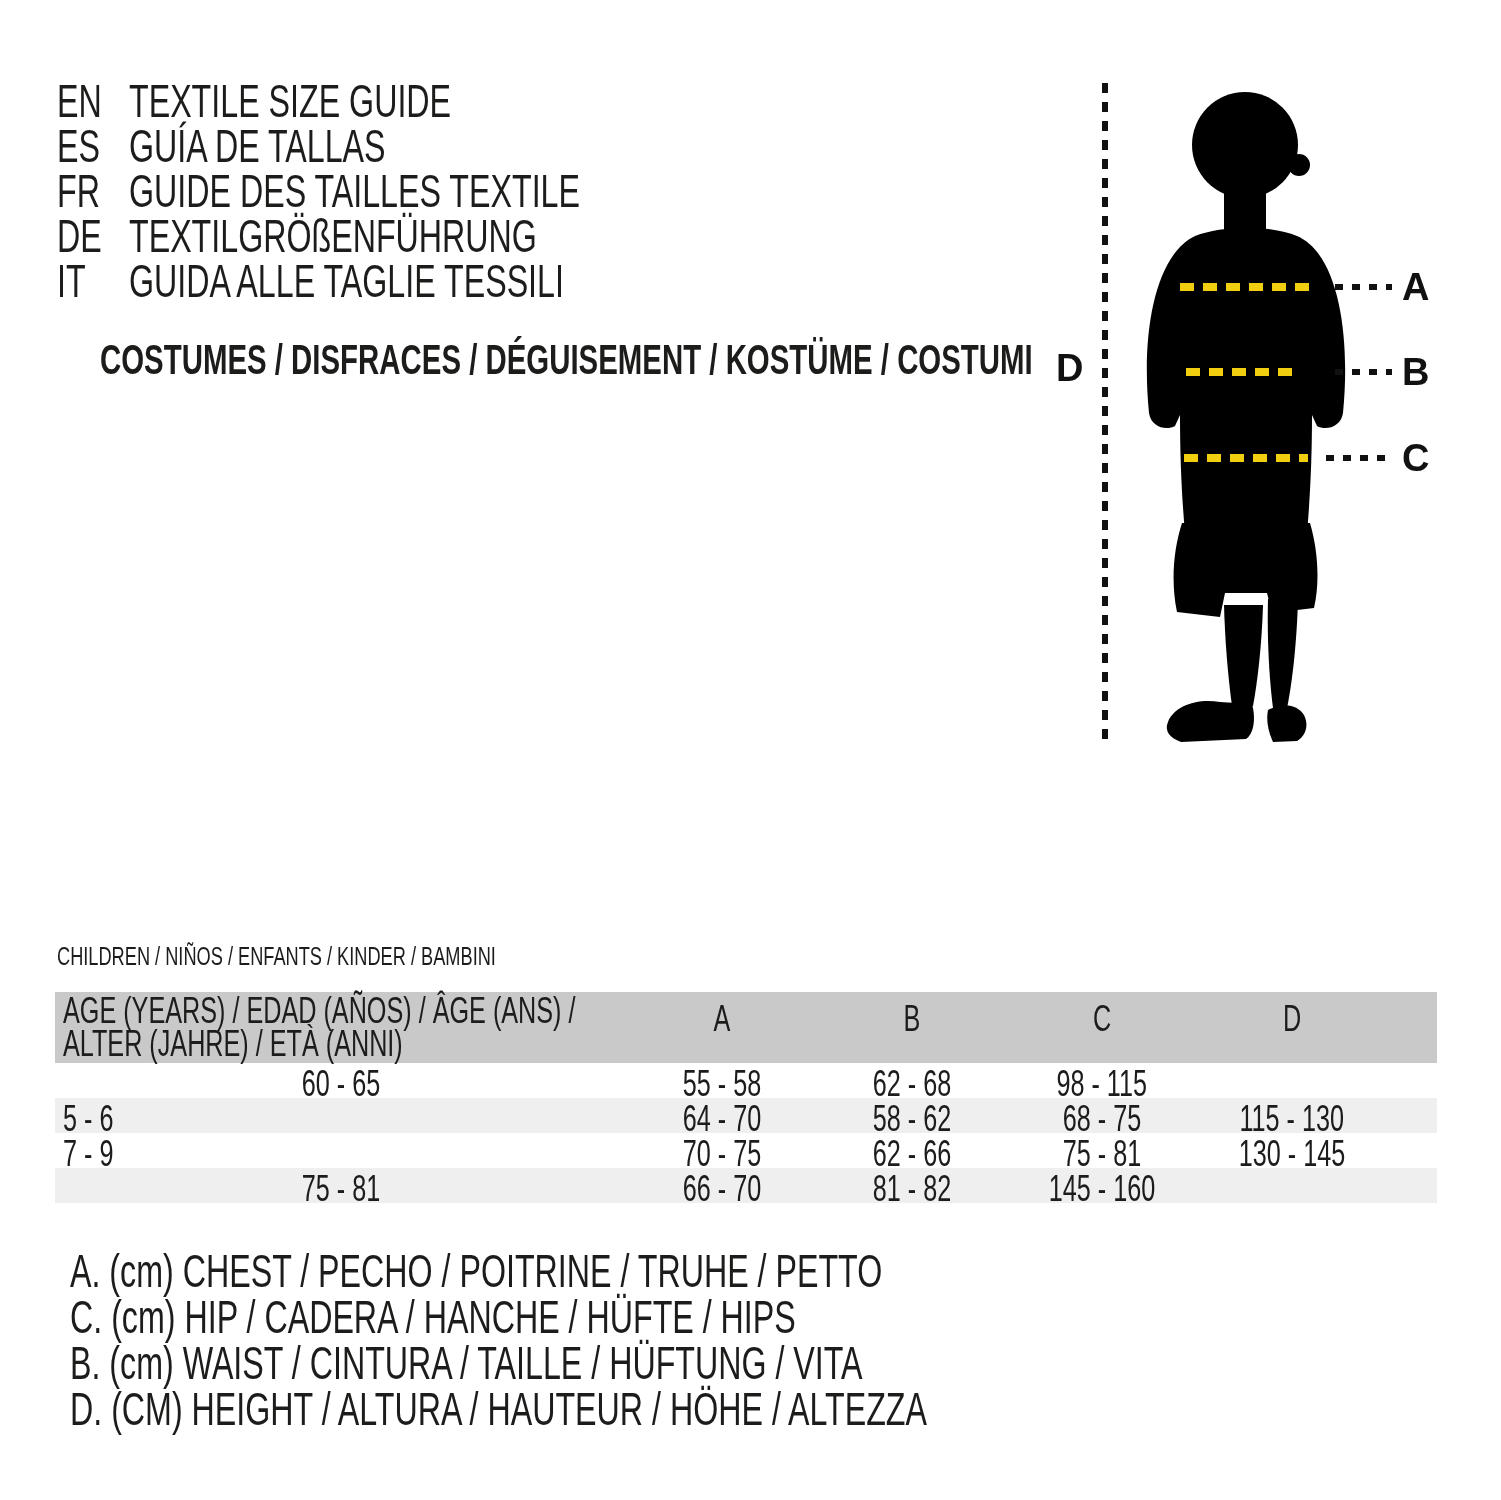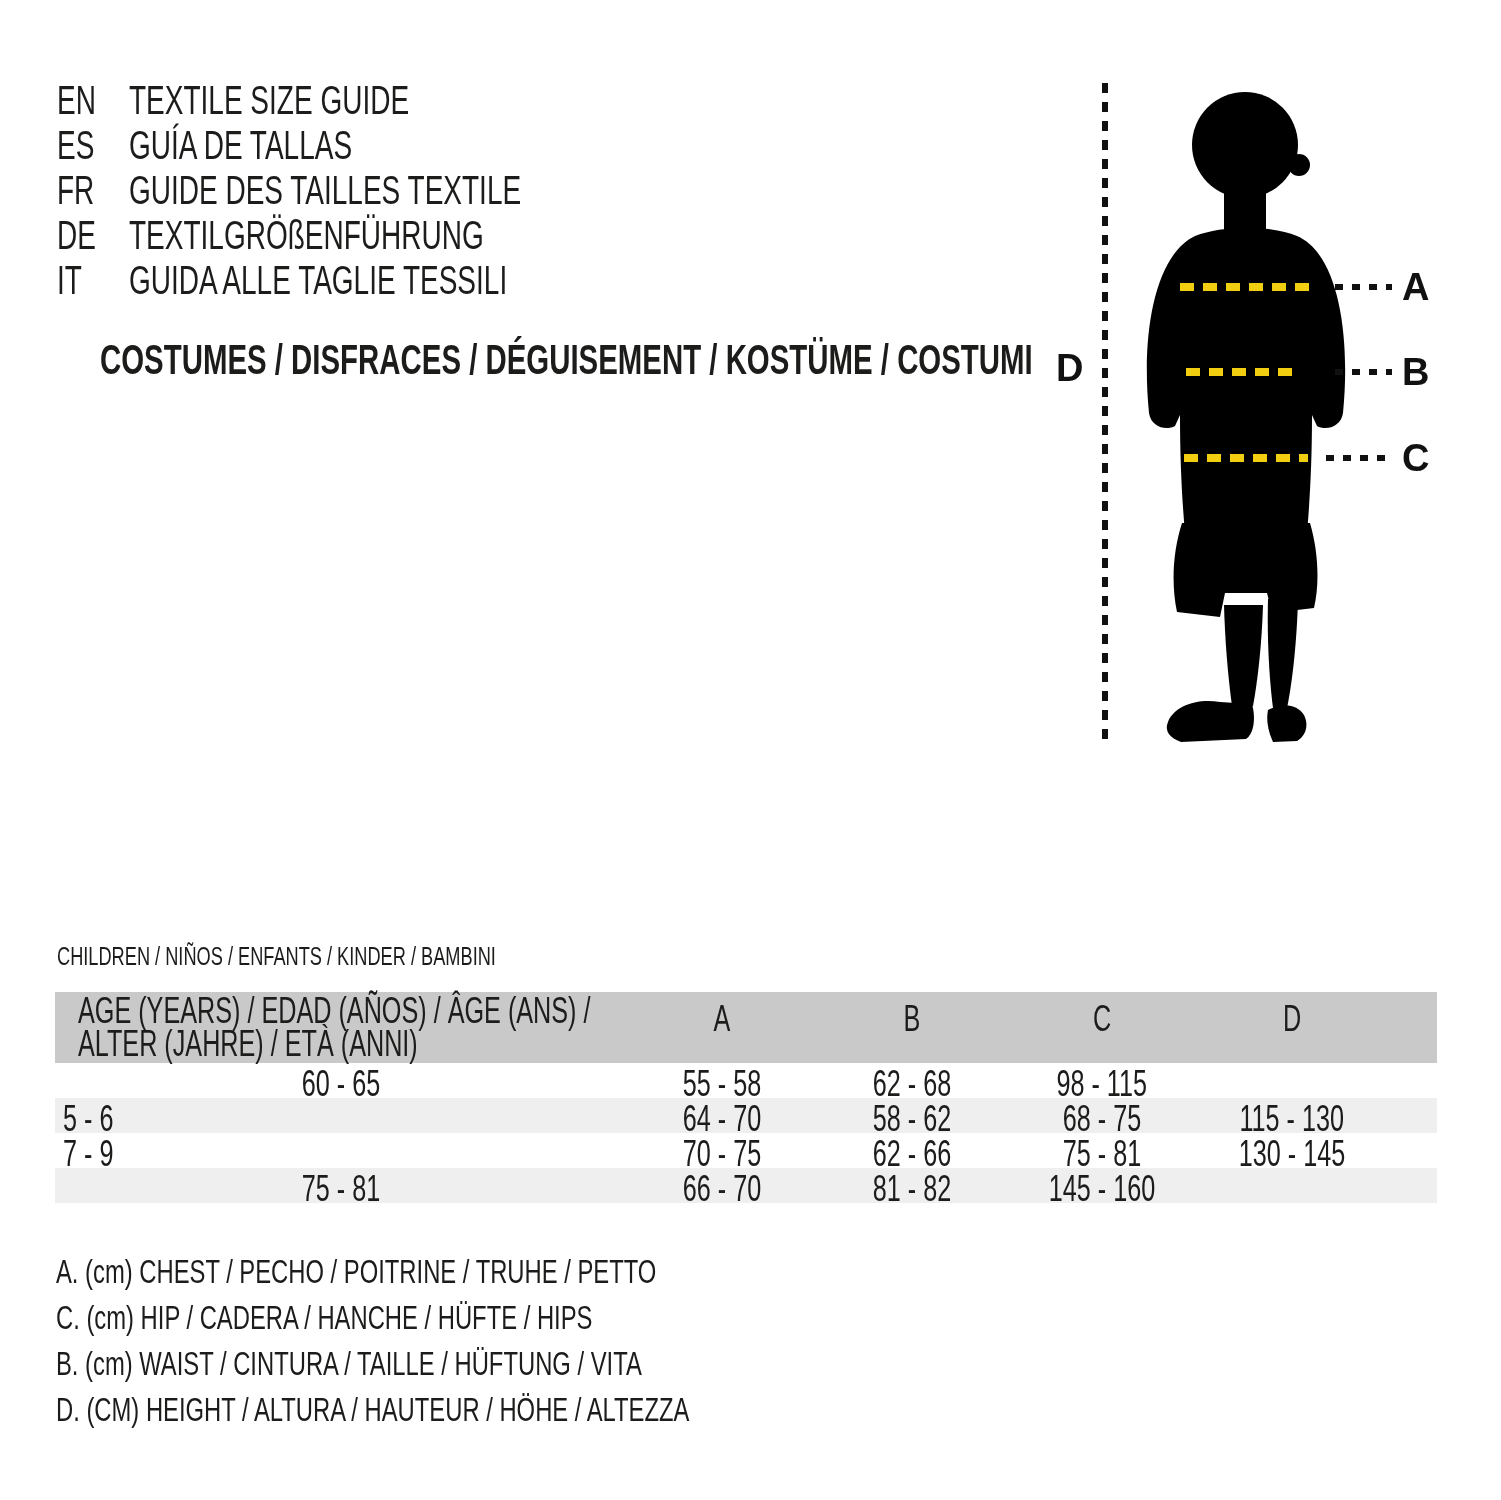--- a/index.html
+++ b/index.html
@@ -7,48 +7,48 @@
     width:1501px;height:1500px;position:relative;overflow:hidden;
     background:#ffffff;color:#1c1c1b;
     font-family:"Liberation Sans", sans-serif;
     --yellow:#f2ce11; --header-bg:#c9c9c9; --stripe-bg:#efefef;
   }
   
   .cx{display:inline-block;transform:scaleX(0.70);transform-origin:0 50%;white-space:nowrap;}
   .cx-c{transform-origin:50% 50%;}
 
   
-  .lang-list{position:absolute;left:57px;top:78px;font-size:40px;}
+  .lang-list{position:absolute;left:57px;top:78px;font-size:46px;}
   .lang-row{display:flex;height:45px;align-items:center;}
   .lang-code{width:72px;}
 
   
   .costumes{position:absolute;left:57px;top:336px;font-size:42px;font-weight:700;margin-left:43px;}
 
   
   .figure{position:absolute;left:1040px;top:75px;width:420px;height:690px;}
   .figure svg{display:block;}
 
   
   .children{position:absolute;left:57px;top:941px;font-size:26px;}
 
   
   .size-table{position:absolute;left:55px;top:992px;width:1382px;font-size:36px;}
   .t-header{display:grid;grid-template-columns:572px 190px 190px 190px 190px;
             background:var(--header-bg);height:71px;align-items:start;}
-  .age-head{padding:2px 0 0 15px;line-height:33px;margin-left:8px;}
+  .age-head{padding:2px 0 0 8px;line-height:33px;}
   .col-head{text-align:center;padding-top:6px;}
   .t-row{display:grid;grid-template-columns:572px 190px 190px 190px 190px;
          height:35px;align-items:center;}
   .t-row.striped{background:var(--stripe-bg);}
   .age-cell{padding-left:8px;}
   .val-cell{text-align:center;}
 
   
-  .legend{position:absolute;left:56px;top:1248px;font-size:34px;}
+  .legend{position:absolute;left:70px;top:1248px;font-size:46px;}
   .legend-row{height:46px;display:flex;align-items:center;}
 </style>
 </head>
 <body style="--yellow: #f2ce11; --header-bg: #c9c9c9; --stripe-bg: #efefef;">
 
 <div class="lang-list">
   <div class="lang-row">
     <span class="lang-code"><span class="cx">EN</span></span>
     <span class="lang-title"><span class="cx">TEXTILE SIZE GUIDE</span></span>
   </div>

